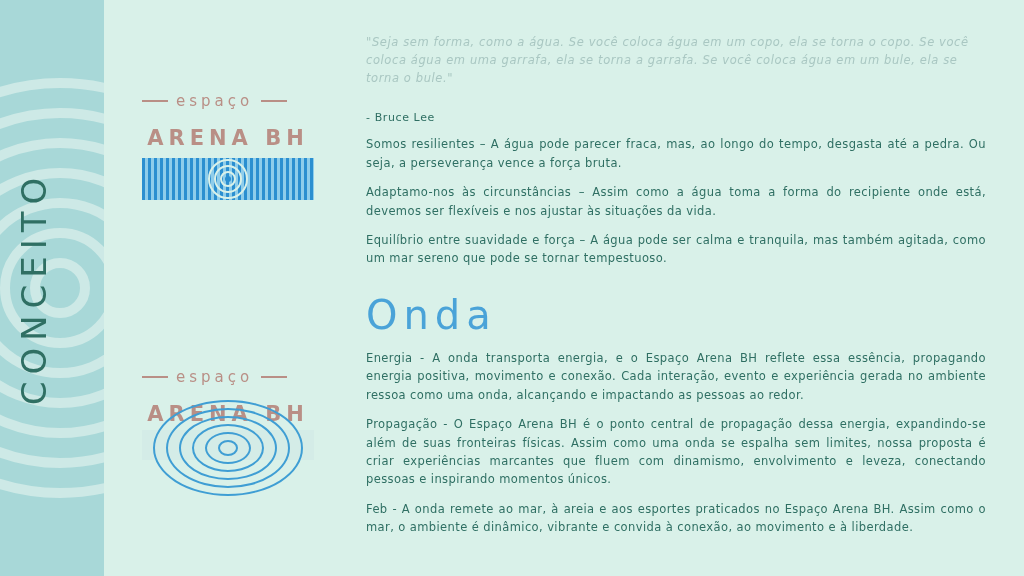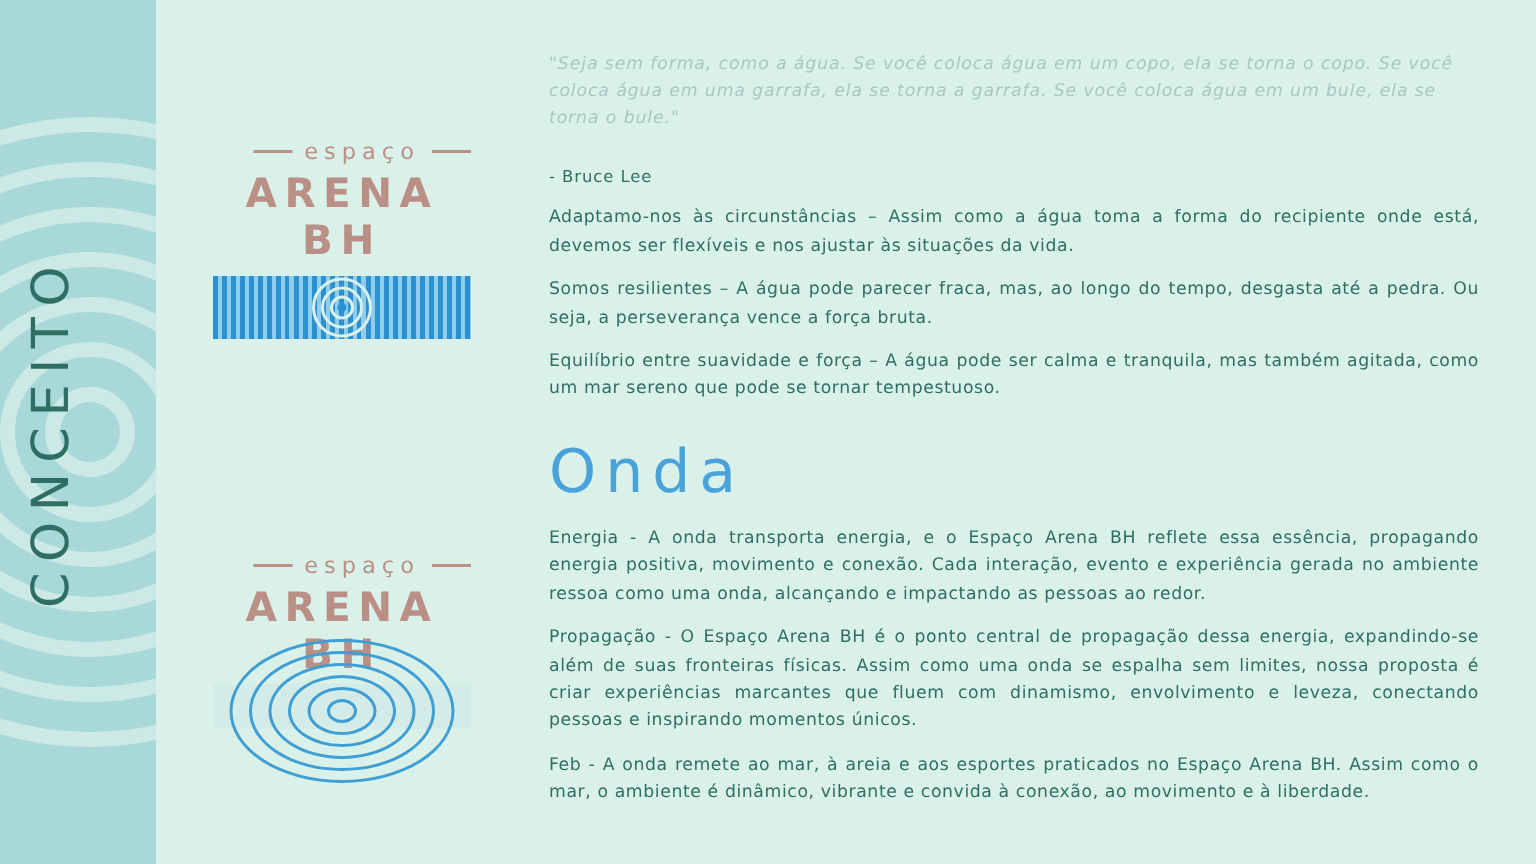--- a/index.html
+++ b/index.html
@@ -63,38 +63,38 @@
 
   
   .logo {
     position: absolute;
     width: 172px;
     text-align: center;
   }
   .logo .espaco-row {
     display: flex;
     align-items: center;
-    justify-content: flex-end;
+    justify-content: flex-start;
     gap: 8px;
   }
   .logo .dash {
     display: block;
     height: 2px;
     width: 26px;
     background: #b98f86;
   }
   .logo .espaco {
     font-size: 15px;
     letter-spacing: 4px;
     color: #b98f86;
     font-family: "DejaVu Sans", sans-serif;
   }
   .logo .arena {
-    margin-top: 4px;
-    font-size: 27px;
+    margin-top: 16px;
+    font-size: 21px;
     letter-spacing: 5px;
     color: #b98f86;
     font-weight: bold;
     font-family: "DejaVu Sans", sans-serif;
   }
   .logo .wavemark {
     margin-top: 8px;
     position: relative;
     height: 42px;
     width: 172px;
@@ -232,22 +232,22 @@
       <div class="c" style="width:46px;height:32px;"></div>
       <div class="c" style="width:20px;height:16px;"></div>
     </div>
   </div>
 
   <div class="content">
 
     <div class="sec1">
       <div class="quote">"Seja sem forma, como a água. Se você coloca água em um copo, ela se torna o copo. Se você coloca água em uma garrafa, ela se torna a garrafa. Se você coloca água em um bule, ela se torna o bule."</div>
       <div class="quote-author">- Bruce Lee</div>
+      <p class="body">Somos resilientes – A água pode parecer fraca, mas, ao longo do tempo, desgasta até a pedra. Ou seja, a perseverança vence a força bruta.</p>
       <p class="body">Adaptamo-nos às circunstâncias – Assim como a água toma a forma do recipiente onde está, devemos ser flexíveis e nos ajustar às situações da vida.</p>
-      <p class="body">Somos resilientes – A água pode parecer fraca, mas, ao longo do tempo, desgasta até a pedra. Ou seja, a perseverança vence a força bruta.</p>
       <p class="body">Equilíbrio entre suavidade e força – A água pode ser calma e tranquila, mas também agitada, como um mar sereno que pode se tornar tempestuoso.</p>
     </div>
 
     <div class="sec2">
       <h1 class="heading">Onda</h1>
       <p class="body">Energia - A onda transporta energia, e o Espaço Arena BH reflete essa essência, propagando energia positiva, movimento e conexão. Cada interação, evento e experiência gerada no ambiente ressoa como uma onda, alcançando e impactando as pessoas ao redor.</p>
       <p class="body">Propagação - O Espaço Arena BH é o ponto central de propagação dessa energia, expandindo-se além de suas fronteiras físicas. Assim como uma onda se espalha sem limites, nossa proposta é criar experiências marcantes que fluem com dinamismo, envolvimento e leveza, conectando pessoas e inspirando momentos únicos.</p>
       <p class="body">Feb - A onda remete ao mar, à areia e aos esportes praticados no Espaço Arena BH. Assim como o mar, o ambiente é dinâmico, vibrante e convida à conexão, ao movimento e à liberdade.</p>
     </div>
 

